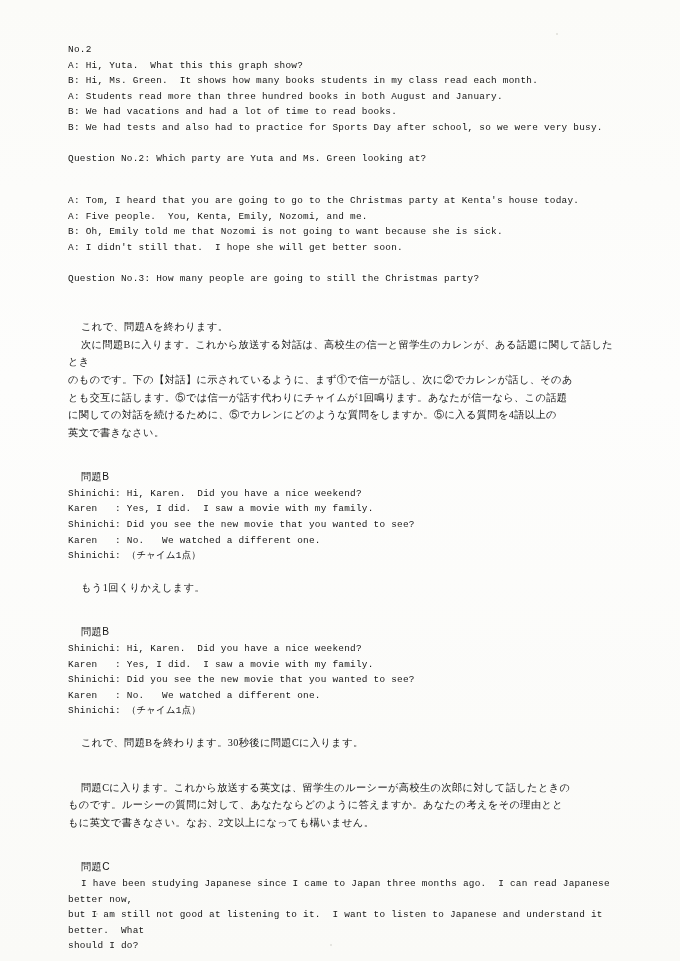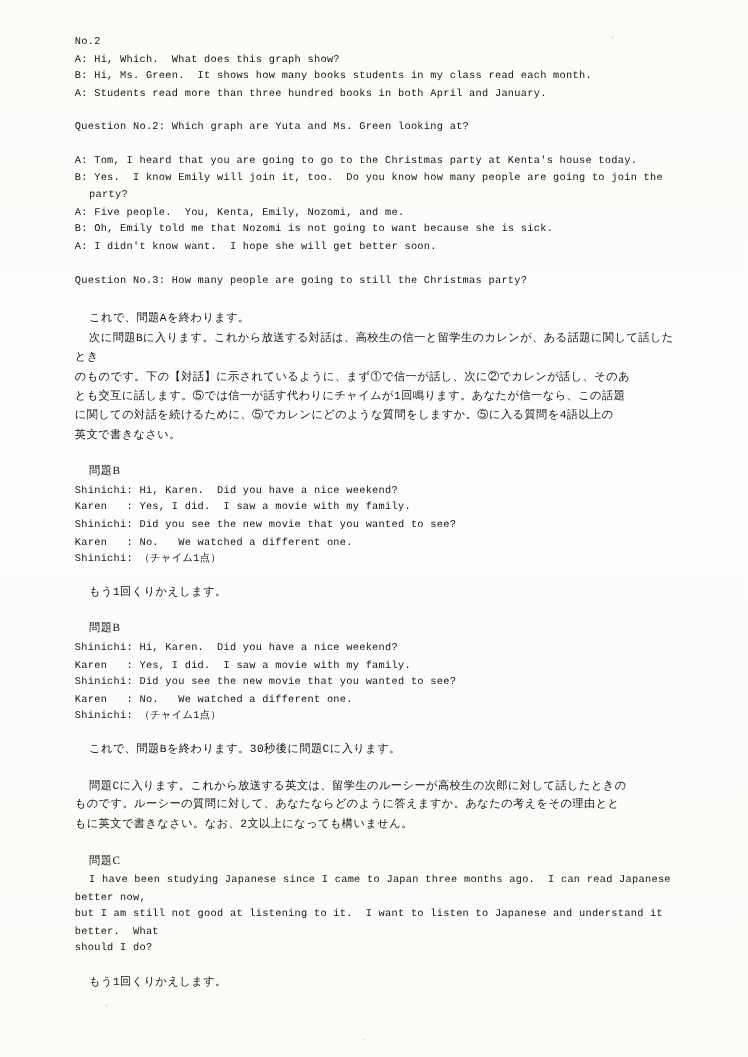--- a/index.html
+++ b/index.html
@@ -28,43 +28,43 @@
     background:
       linear-gradient(180deg, #fbfbf8 0%, #fdfdfc 40%, #fafaf7 100%);
   }
   .content {
     position: absolute;
     left: 68px;
     top: 30px;
     width: 548px;
   }
   .blk {
-    margin: 0 0 0 0;
+    margin: 12px 0 0 0;
   }
   .line {
     font-family: "Liberation Mono", monospace;
     font-size: 9.4px;
     line-height: 15.6px;
     letter-spacing: 0.25px;
     white-space: pre-wrap;
     color: #141414;
   }
   .jp {
-    font-family: Liberation Mono, monospace;
+    font-family: Liberation Serif, serif;
     font-size: 10.2px;
     line-height: 17.6px;
     letter-spacing: 0.4px;
     white-space: pre-wrap;
     color: #141414;
   }
   .jp-indent {
     text-indent: 13px;
   }
   .jp-label {
-    font-family: Liberation Serif, serif;
+    font-family: Liberation Sans, sans-serif;
     font-size: 10.2px;
     line-height: 17.6px;
     letter-spacing: 0.4px;
     color: #141414;
     text-indent: 13px;
   }
   .gap-m { height: 15px; }
   .gap-l { height: 20px; }
   .hang {
     padding-left: 13px;
@@ -84,35 +84,36 @@
   <div class="paper"></div>
 
   <div class="speck" style="left:556px;top:33px;width:2px;height:2px;"></div>
   <div class="speck" style="left:330px;top:944px;width:2px;height:2px;"></div>
   <div class="speck" style="left:96px;top:913px;width:1.5px;height:1.5px;"></div>
 
   <div class="content">
 
     <div class="blk">
       <div class="line">No.2</div>
-      <div class="line hang">A: Hi, Which.  What does this graph show?</div>
+      <div class="line hang">A: Hi, Yuta.  What this this graph show?</div>
       <div class="line hang">B: Hi, Ms. Green.  It shows how many books students in my class read each month.</div>
-      <div class="line hang">A: Students read more than three hundred books in both April and January.</div>
+      <div class="line hang">A: Students read more than three hundred books in both August and January.</div>
+      <div class="line hang">B: We had vacations and had a lot of time to read books.</div>
+      <div class="line hang">B: We had tests and also had to practice for Sports Day after school, so we were very busy.</div>
       <div class="gap-m"></div>
-      <div class="line">Question No.2: Which graph are Yuta and Ms. Green looking at?</div>
+      <div class="line">Question No.2: Which party are Yuta and Ms. Green looking at?</div>
     </div>
 
     <div class="gap-m"></div>
 
     <div class="blk">
       <div class="line hang">A: Tom, I heard that you are going to go to the Christmas party at Kenta's house today.</div>
-      <div class="line hang">B: Yes.  I know Emily will join it, too.  Do you know how many people are going to join the party?</div>
       <div class="line hang">A: Five people.  You, Kenta, Emily, Nozomi, and me.</div>
       <div class="line hang">B: Oh, Emily told me that Nozomi is not going to want because she is sick.</div>
-      <div class="line hang">A: I didn't know want.  I hope she will get better soon.</div>
+      <div class="line hang">A: I didn't still that.  I hope she will get better soon.</div>
       <div class="gap-m"></div>
       <div class="line">Question No.3: How many people are going to still the Christmas party?</div>
     </div>
 
     <div class="gap-l"></div>
 
     <div class="blk">
       <div class="jp jp-indent">これで、問題Aを終わります。</div>
       <div class="jp jp-indent">次に問題Bに入ります。これから放送する対話は、高校生の信一と留学生のカレンが、ある話題に関して話したとき</div>
       <div class="jp">のものです。下の【対話】に示されているように、まず①で信一が話し、次に②でカレンが話し、そのあ</div>

